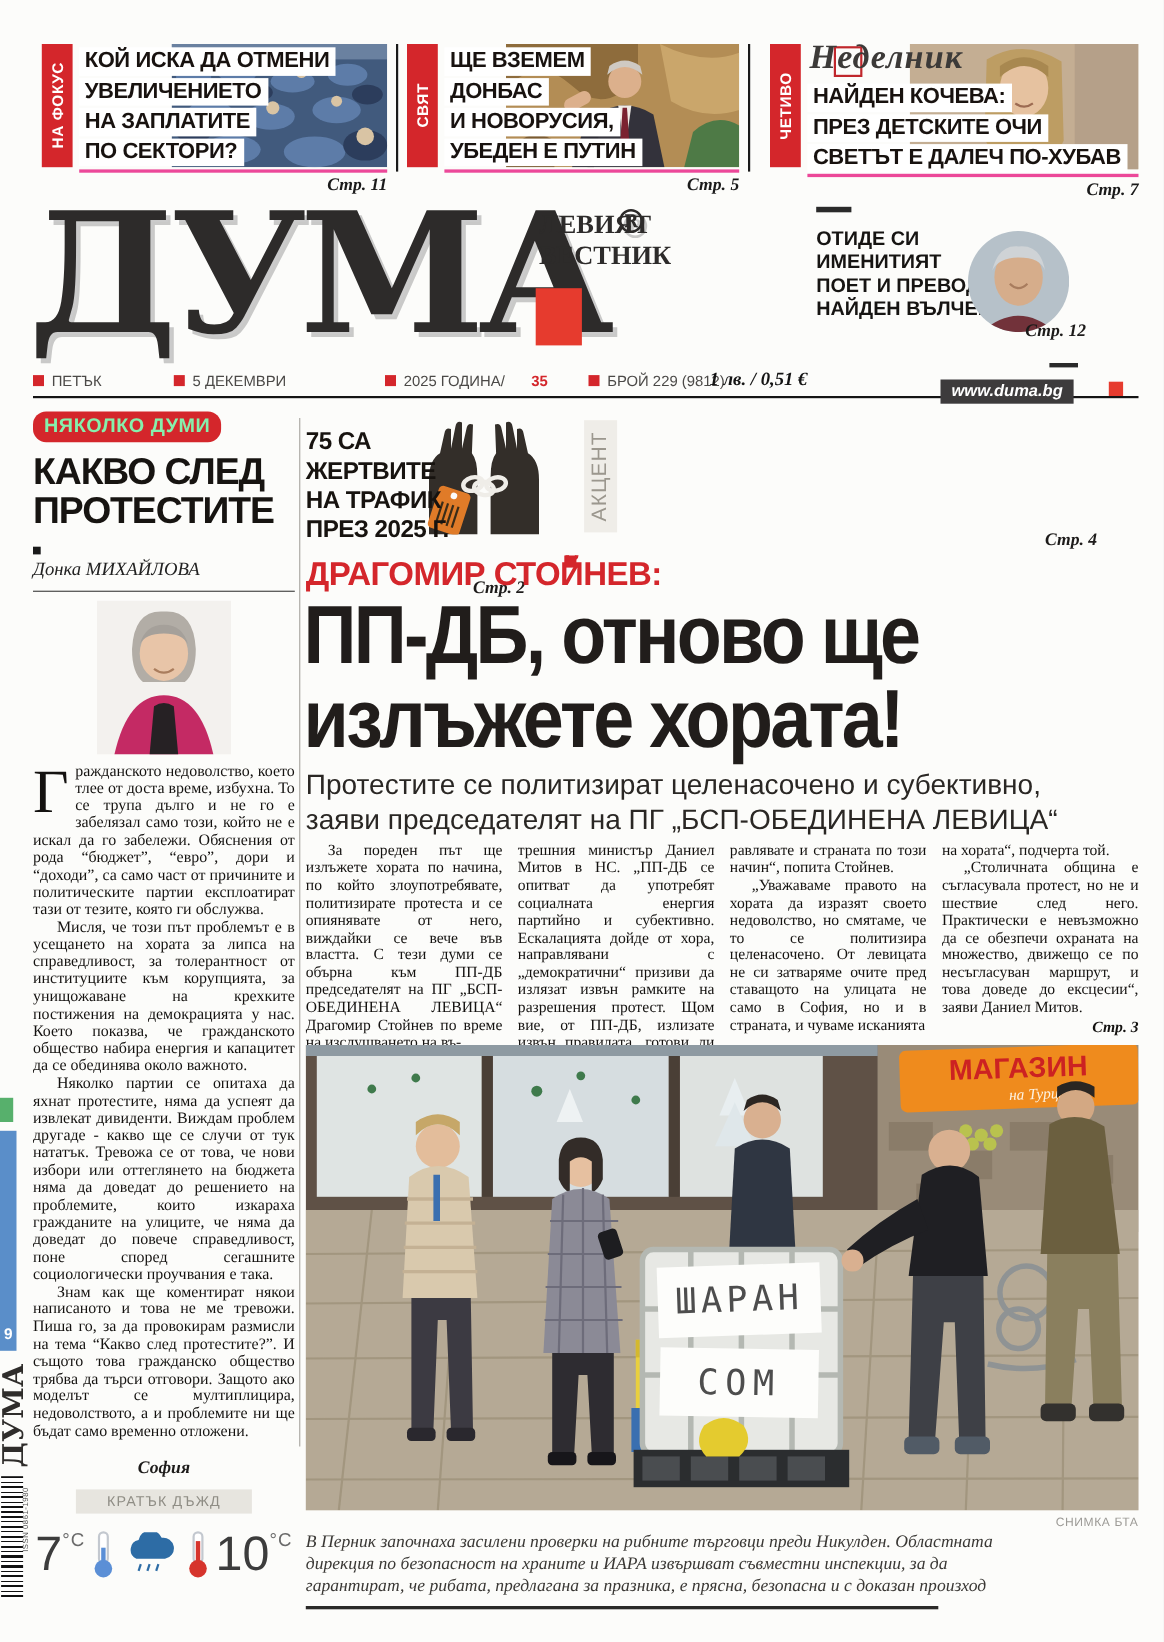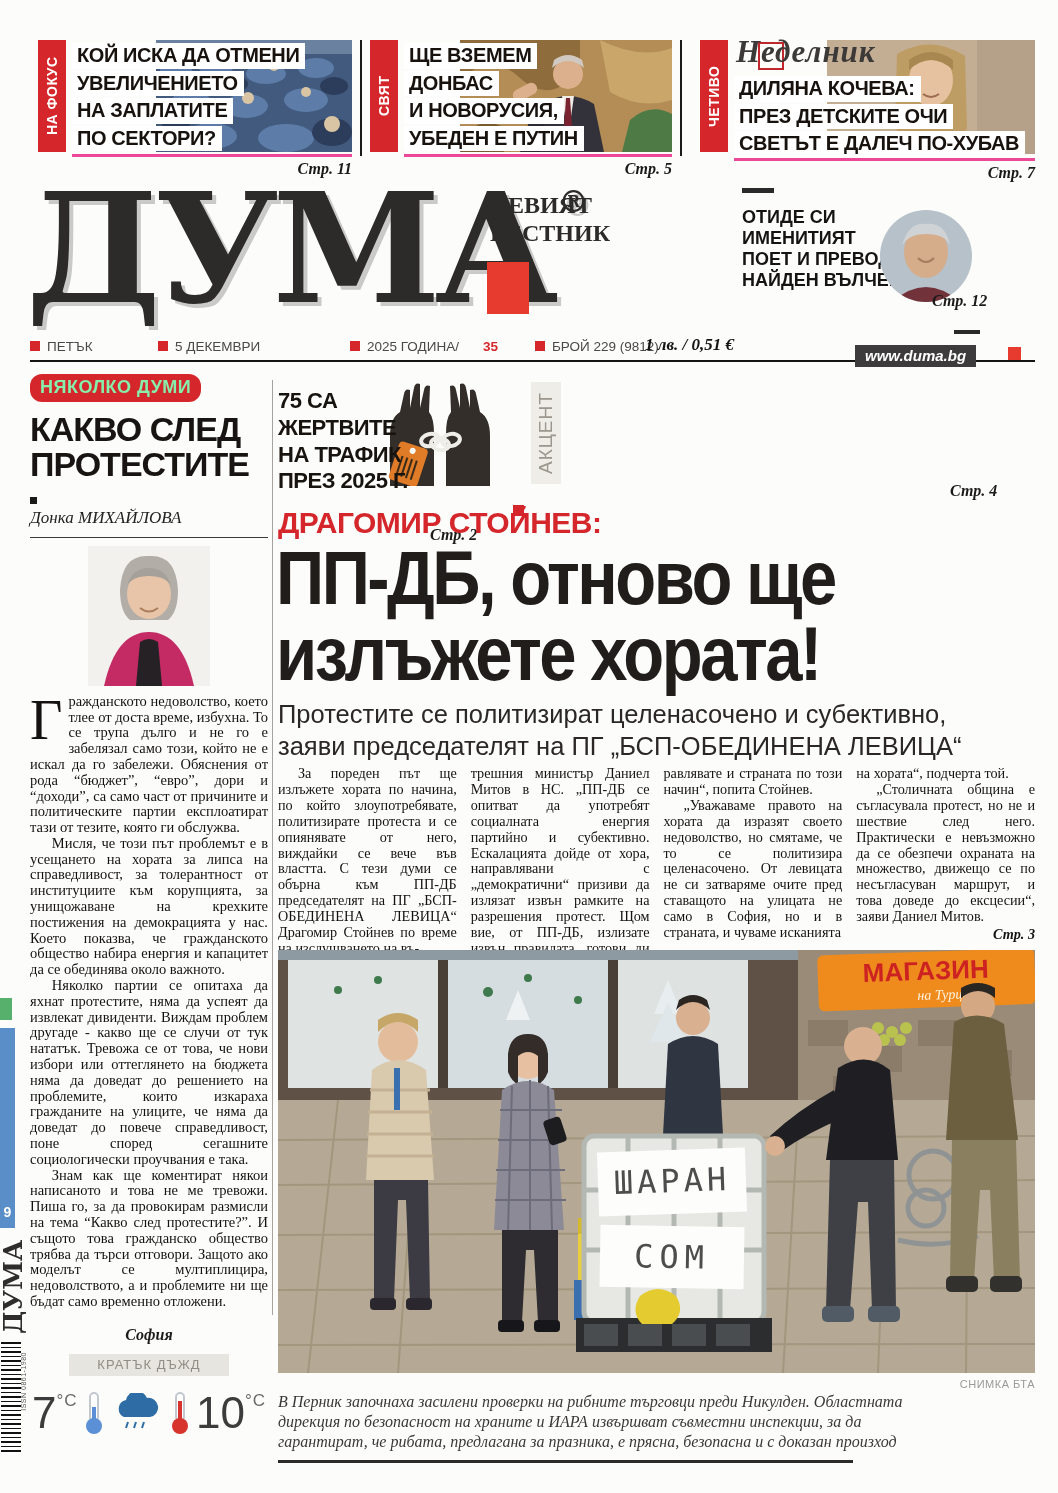--- a/index.html
+++ b/index.html
@@ -224,21 +224,21 @@
           <rect x="150" y="0" width="58" height="114" fill="#b5a089"></rect>
           <path d="M70 14 Q104 -6 138 16 L140 88 L126 114 L82 114 L68 86 Z" fill="#bd9d63"></path>
           <ellipse cx="104" cy="40" rx="22" ry="26" fill="#e6c2a0"></ellipse>
           <path d="M82 30 Q104 10 126 30 L126 20 Q104 4 82 20 Z" fill="#a88850"></path>
           <path d="M60 114 Q104 78 148 114 Z" fill="#c2394a"></path>
           <path d="M96 54 q8 6 16 0" stroke="#9c6b52" stroke-width="2" fill="none"></path>
         </svg>
         <div class="ned-box"></div>
         <div class="ned-logo">Неделник</div>
         <div class="t-lines" style="top:36px;">
-          <div>ДИЛЯНА КОЧЕВА:</div>
+          <div>НАЙДЕН КОЧЕВА:</div>
           <div>ПРЕЗ ДЕТСКИТЕ ОЧИ</div>
           <div>СВЕТЪТ Е ДАЛЕЧ ПО-ХУБАВ</div>
         </div>
         <div class="t-foot" style="top:118px;">
           <span>Стр. 7</span>
         </div>
       </div>
     </div>
   </div>
 

